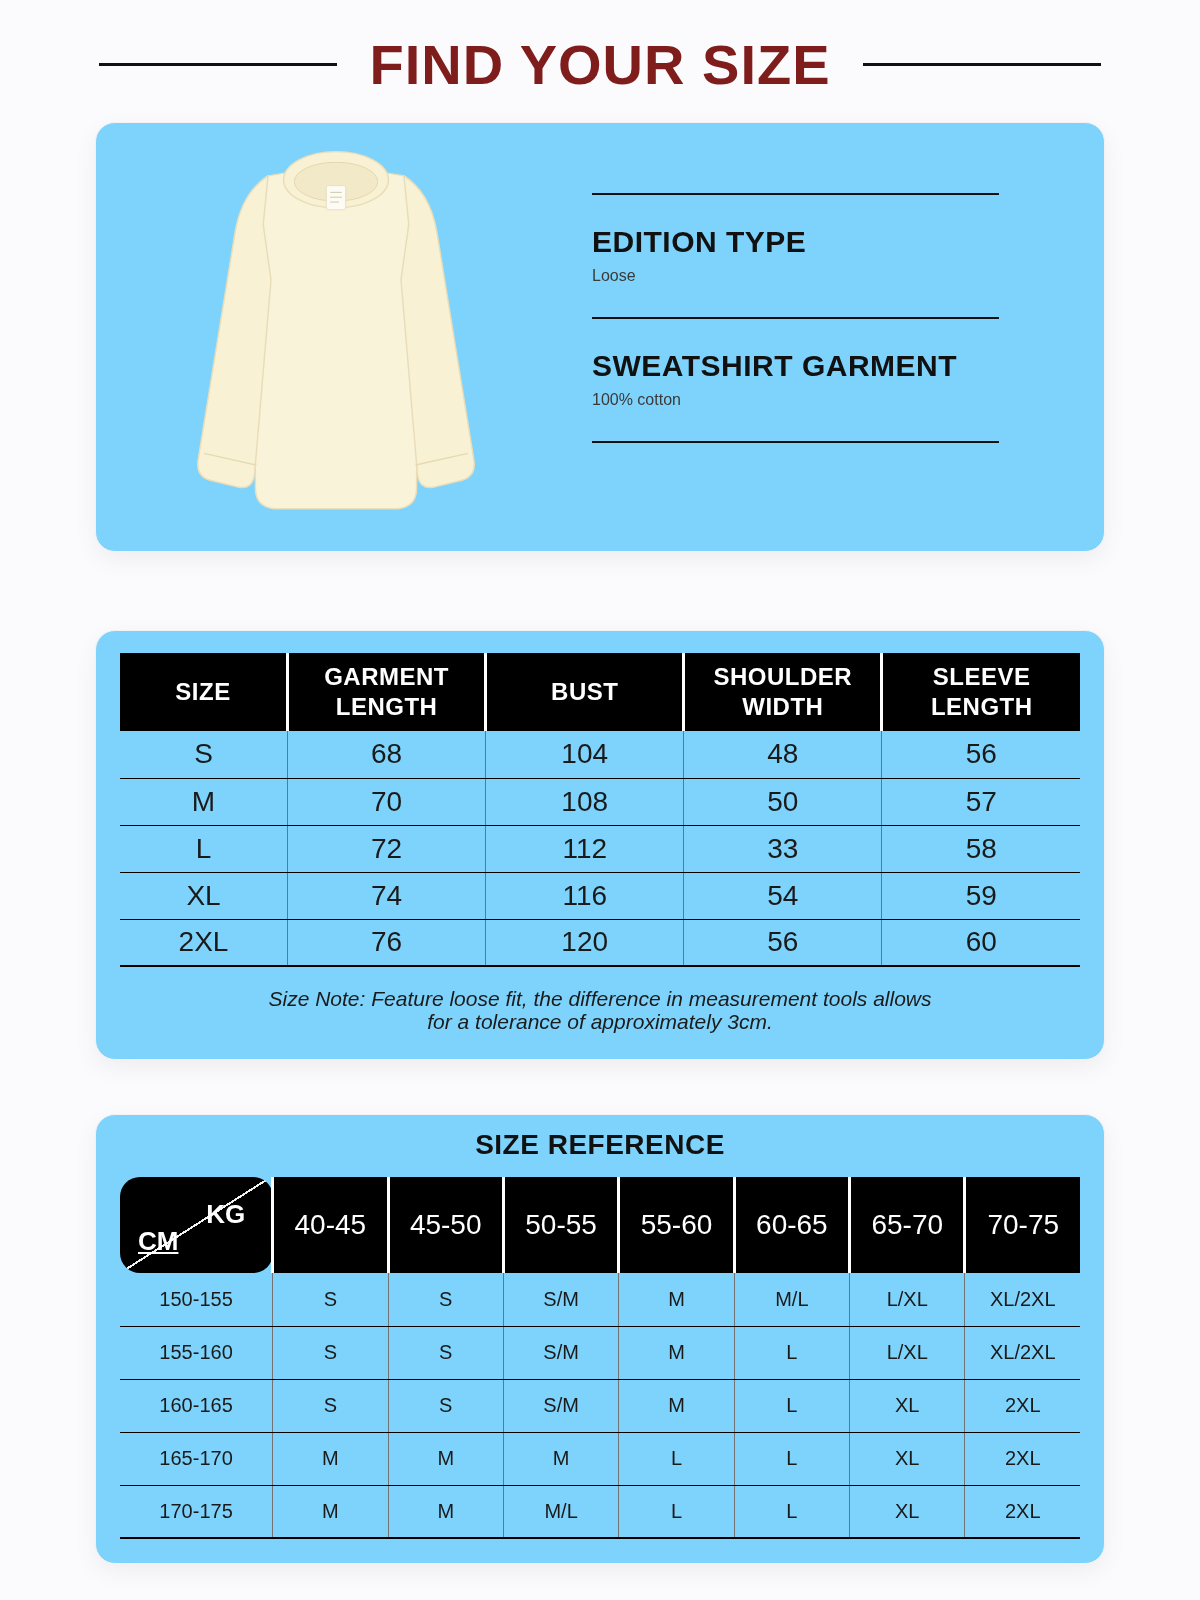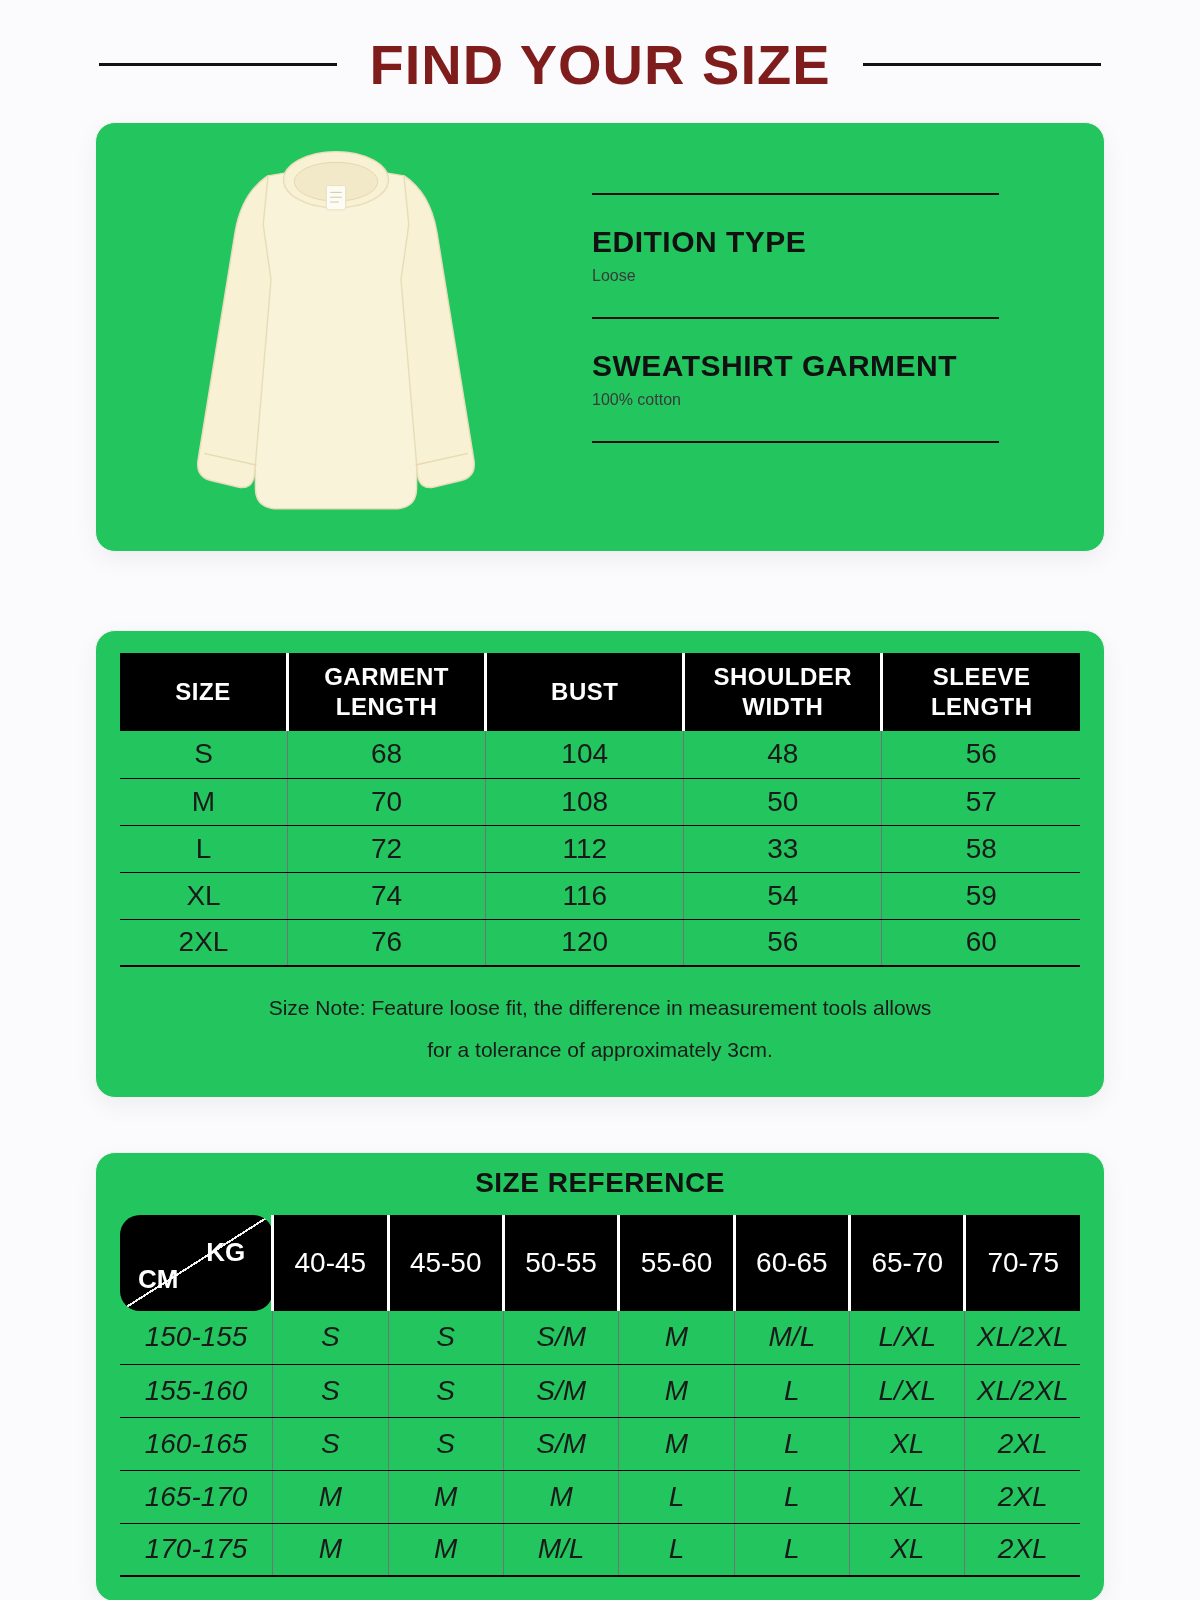--- a/index.html
+++ b/index.html
@@ -17,21 +17,21 @@
     height: 56px; display: flex; align-items: center; justify-content: center; gap: 32px;
   }
   .title-rule { width: 238px; height: 3px; background: #111; flex: 0 0 auto; }
   .page-title {
     margin: 0; font-size: 56px; font-weight: bold; letter-spacing: 1px; color: #7f1d1d;
     white-space: nowrap;
   }
 
   
   .card {
-    background: #22c55e; border: 1px solid #f2f2f4; border-radius: 20px;
+    background: #7dd3fc; border: 1px solid #f2f2f4; border-radius: 20px;
     box-shadow: 0 8px 24px rgba(0,0,0,.055);
   }
 
   
   .product-card { margin-top: 30px; height: 430px; display: flex; }
   .product-image {
     width: 480px; flex: 0 0 auto; display: flex; align-items: flex-start; justify-content: center;
     padding-top: 16px;
   }
   .product-specs { width: 407px; margin-left: 16px; padding-top: 70px; }
@@ -50,41 +50,41 @@
   tbody td { border-bottom: 1px solid #000; }
   tbody td + td { border-left: 1px solid #737373; }
   tbody tr:last-child td { border-bottom: 2px solid #000; }
 
   
   .table-card { margin-top: 78px; padding: 22px 24px 26px; }
   .size-table thead th { height: 78px; font-size: 24px; font-weight: bold; letter-spacing: .5px; line-height: 30px; }
   .size-table tbody td { height: 47px; font-size: 28px; color: #1a1a1a; }
   .size-note {
     margin: 20px 0 0; text-align: center; white-space: pre-line;
-    font-size: 21px; line-height: 42px; color: #1b1b1b;
+    font-size: 21px; line-height: 23px; color: #1b1b1b; font-style: italic;
   }
 
   
   .reference-card { margin-top: 54px; padding: 12px 24px 24px; }
   .reference-title {
     margin: 0 0 14px; text-align: center; font-size: 28px; font-weight: bold;
     letter-spacing: .5px; color: #111; line-height: 36px;
   }
   .ref-table thead th { height: 92px; font-size: 28px; font-weight: normal; }
-  .ref-table tbody td { height: 53px; font-size: 28px; color: #1a1a1a; font-style: italic; }
+  .ref-table tbody td { height: 53px; font-size: 20px; color: #1a1a1a; }
   .corner-cell {
     position: relative;
     background-image: linear-gradient(to bottom right,
       transparent calc(50% - 1px), rgba(255,255,255,.95) calc(50% - 1px),
       rgba(255,255,255,.95) calc(50% + 1px), transparent calc(50% + 1px));
     background-color: #000;
     border-radius: 20px;
   }
   .corner-kg { position: absolute; top: 22px; right: 26px; font-size: 26px; font-weight: bold; }
-  .corner-cm { position: absolute; bottom: 16px; left: 18px; font-size: 26px; font-weight: bold; }
+  .corner-cm { position: absolute; bottom: 16px; left: 18px; font-size: 26px; font-weight: bold; text-decoration: underline; }
 </style>
 </head>
 <body>
 
 <div class="page">
 
   <header class="title-row">
     <span class="title-rule"></span>
     <h1 class="page-title">FIND YOUR SIZE</h1>
     <span class="title-rule"></span>

